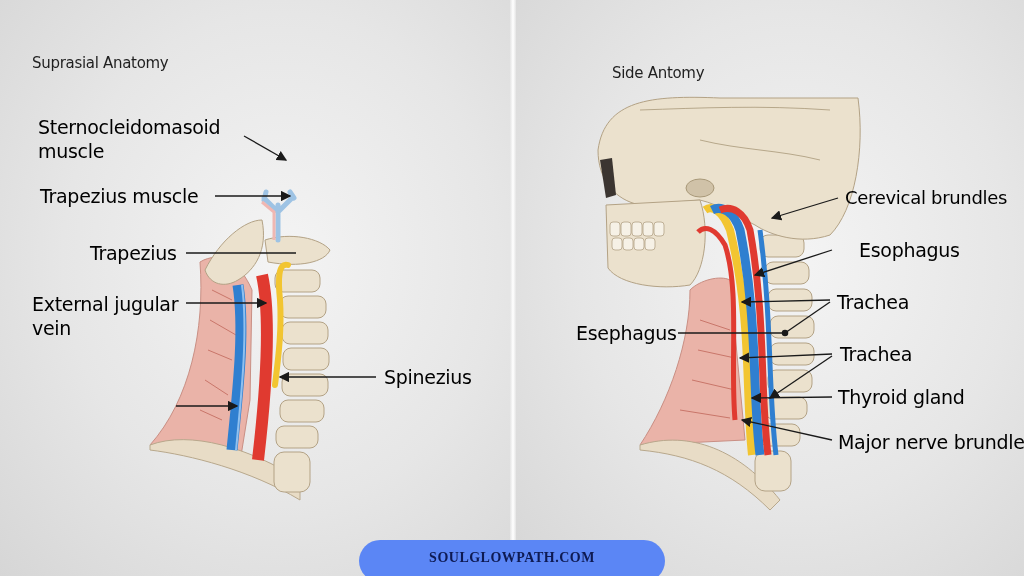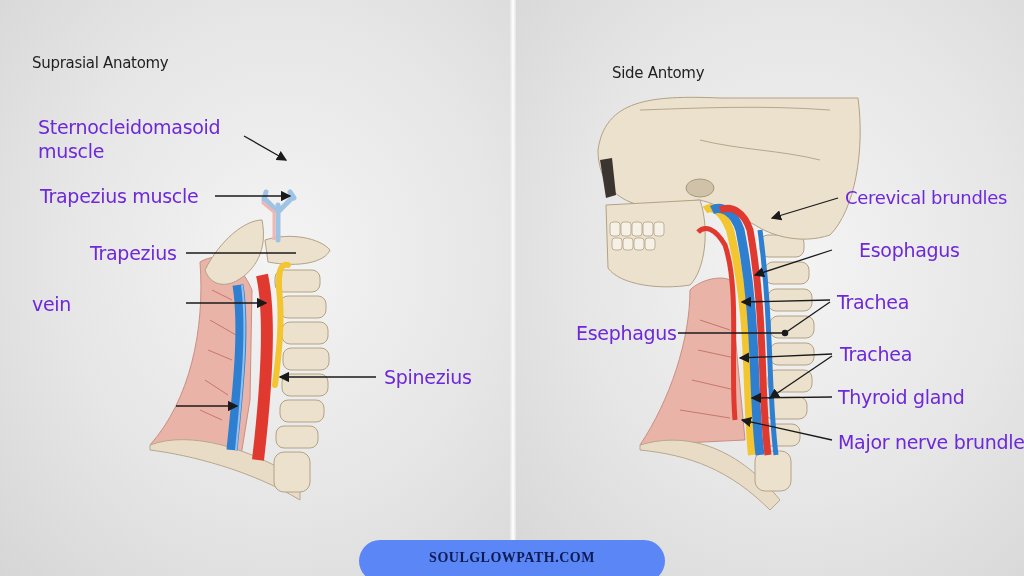--- a/index.html
+++ b/index.html
@@ -16,21 +16,21 @@
   .panel.left { left: 0; width: 510px; }
   .panel.right { left: 516px; width: 508px; }
   .divider {
     position: absolute; left: 510px; top: 0; width: 6px; height: 576px;
     background: linear-gradient(90deg, #e4e4e4, #ffffff 50%, #e4e4e4);
   }
   .title {
     position: absolute; font-size: 15px; font-weight: normal; color: #1f1f1f; letter-spacing: -0.3px;
   }
   .lbl {
-    position: absolute; font-size: 19px; color: #6d28d9; line-height: 24px; letter-spacing: -0.3px; white-space: nowrap;
+    position: absolute; font-size: 19px; color: #000000; line-height: 24px; letter-spacing: -0.3px; white-space: nowrap;
   }
   svg.art { position: absolute; left: 0; top: 0; }
   .pill {
     position: absolute; left: 359px; top: 540px; width: 306px; height: 42px;
     background: #5b86f5; border-radius: 21px;
     display: flex; align-items: center; justify-content: center;
   }
   .pill span {
     font-family: Liberation Serif, serif; font-weight: bold; font-size: 14px;
     color: #0e1a52; letter-spacing: 0.5px; margin-top: -6px;
@@ -153,20 +153,21 @@
 </svg>
 
 <div class="title" style="left:32px;top:54px;">Suprasial Anatomy</div>
 <div class="lbl" style="left:38px;top:115px;">
   <div>Sternocleidomasoid</div>
   <div>muscle</div>
 </div>
 <div class="lbl" style="left:40px;top:184px;">Trapezius muscle</div>
 <div class="lbl" style="left:90px;top:241px;">Trapezius</div>
 <div class="lbl" style="left:32px;top:292px;">
+  <div>External jugular</div>
   <div>vein</div>
 </div>
 <div class="lbl" style="left:384px;top:365px;">Spinezius</div>
 <div class="lbl" style="left:33px;top:395px;">
 </div>
 
 <div class="title" style="left:568px;top:64px;margin-left:44px;">Side Antomy</div>
 <div class="lbl" style="left:845px;top:186px;font-size:18px;">Cerevical brundles</div>
 <div class="lbl" style="left:835px;top:238px;margin-left:24px;">Esophagus</div>
 <div class="lbl" style="left:837px;top:290px;">Trachea</div>

